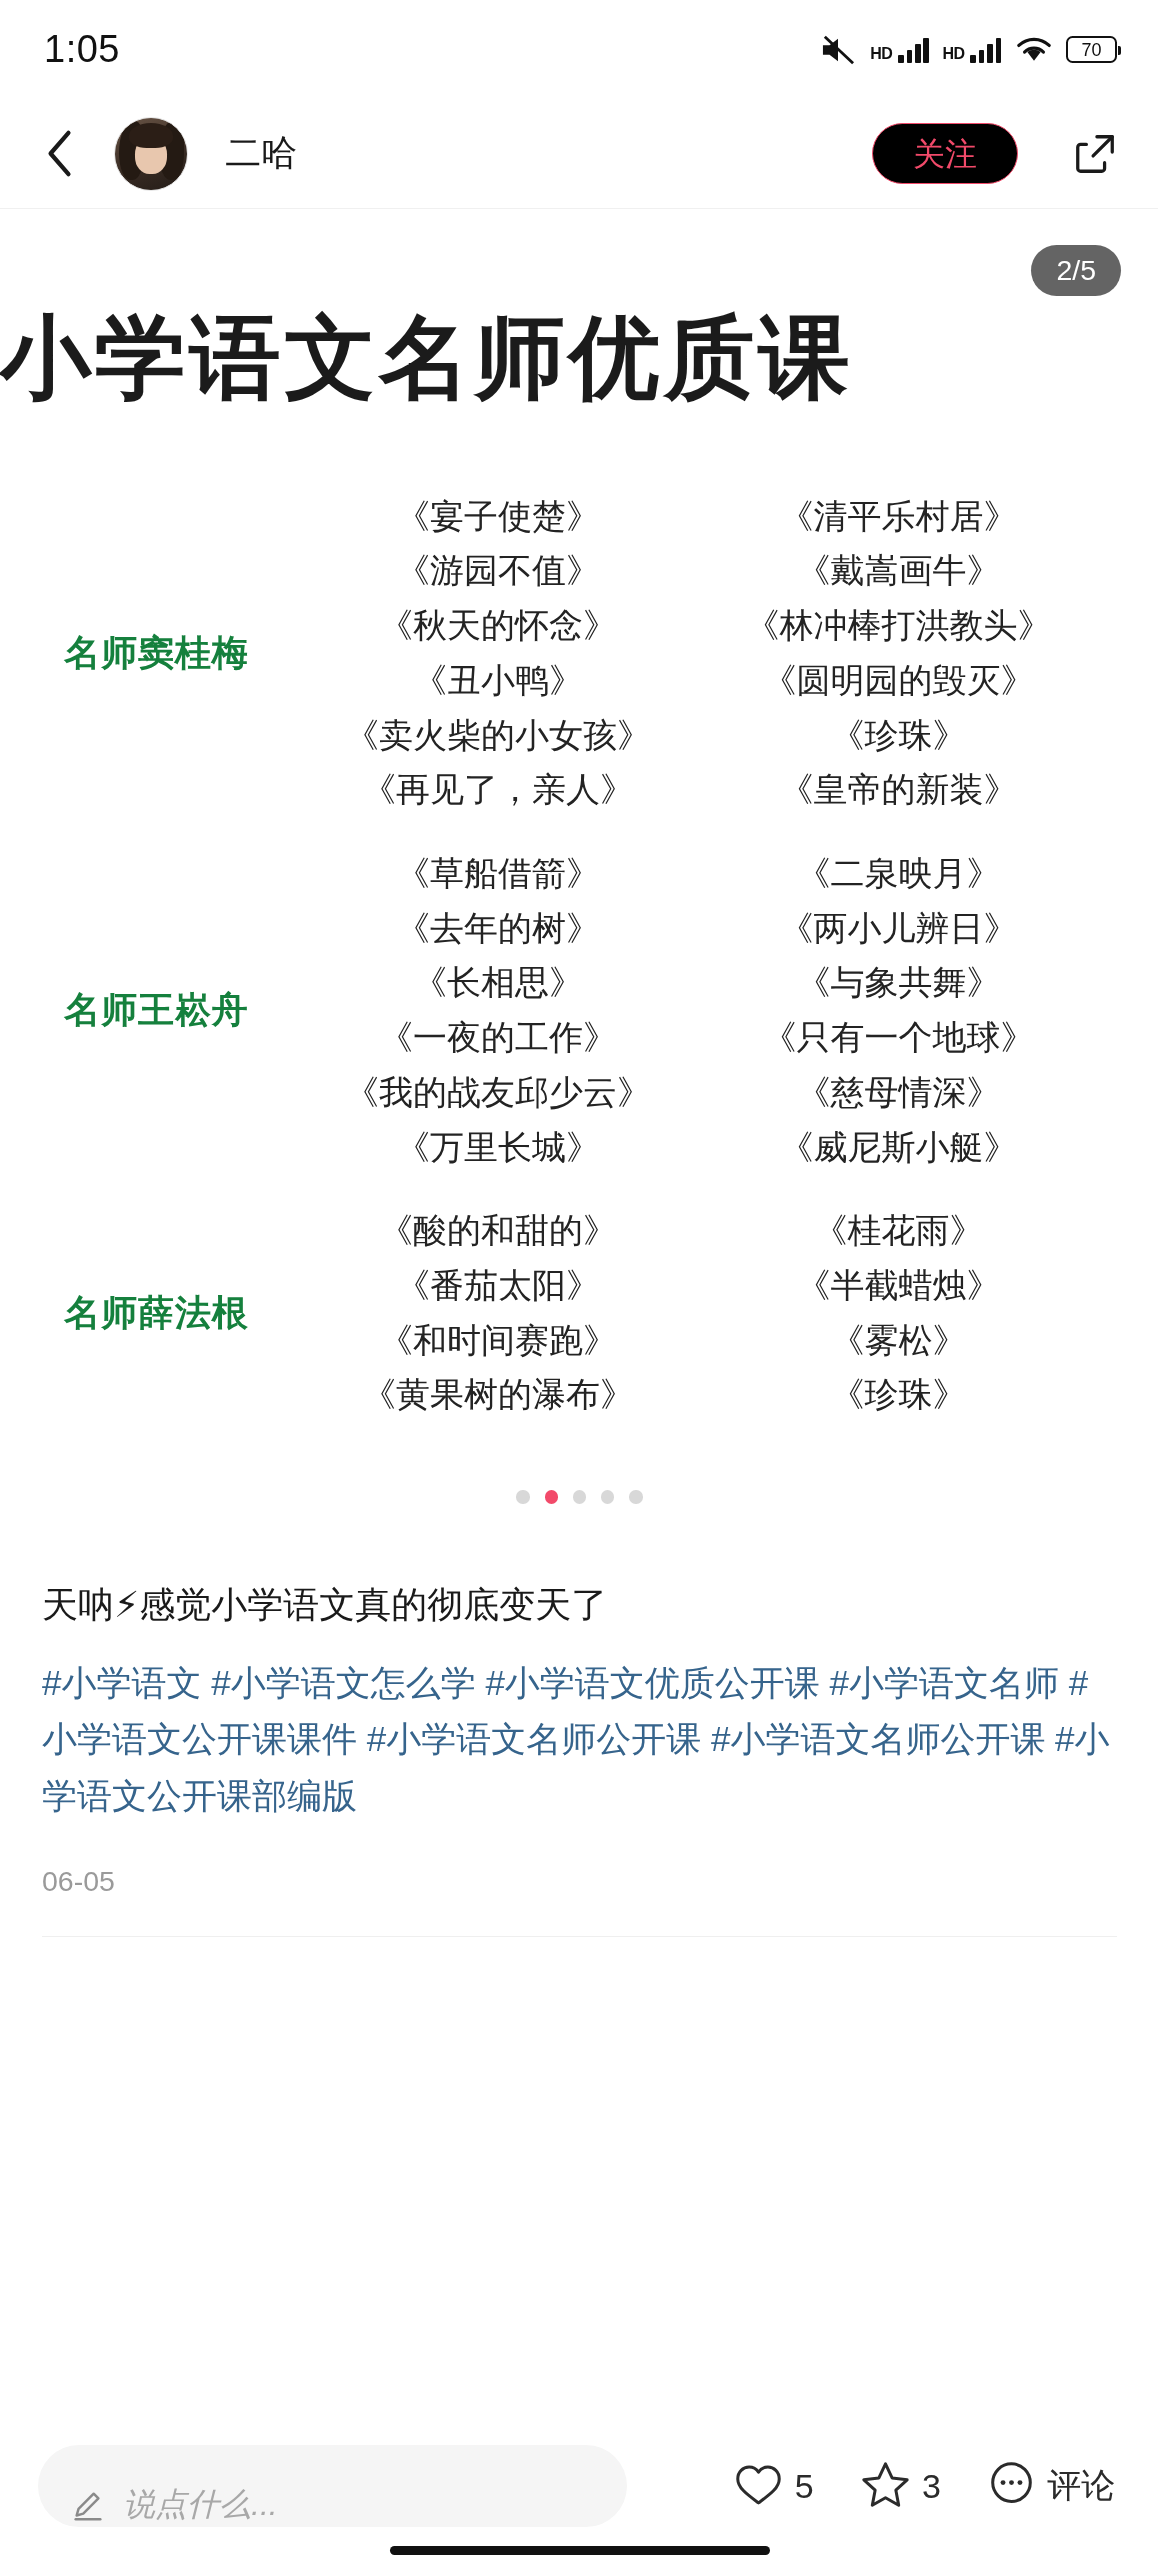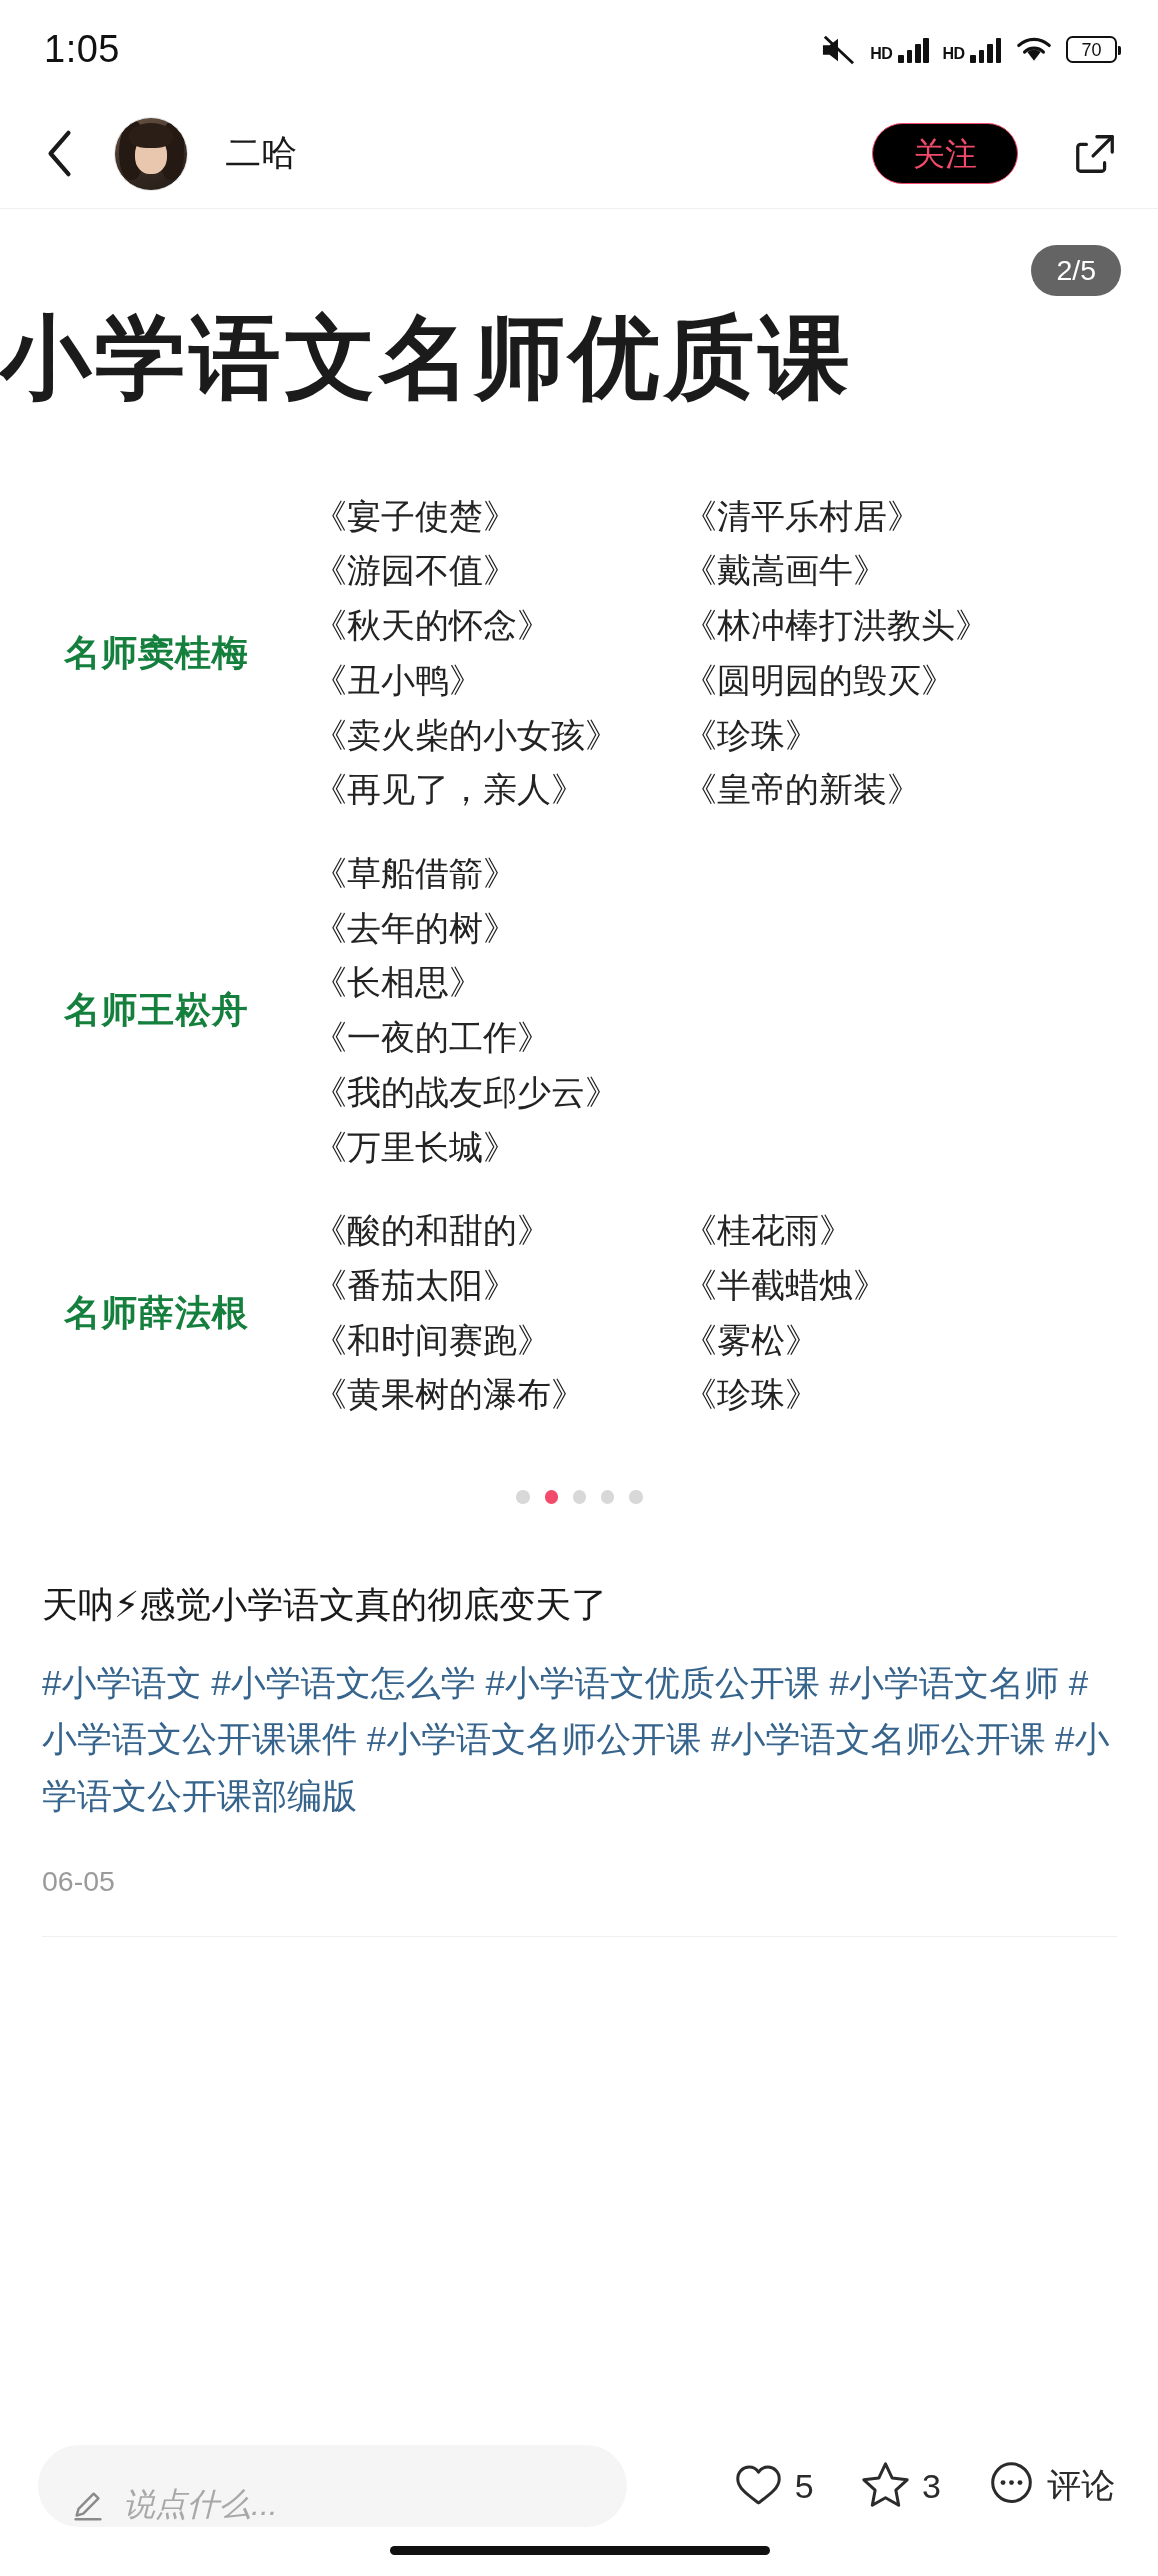--- a/index.html
+++ b/index.html
@@ -178,21 +178,22 @@
     text-align: center;
     font-family: "DejaVu Serif", "Liberation Serif", serif;
     font-size: 36px;
     font-weight: 700;
     color: #15803d;
     letter-spacing: 0.9px;
   }
   .cols {
     flex: 1 1 auto;
     display: flex;
-    gap: 0;
+    gap: 16px;
+    text-align: center;
   }
   .col {
     display: flex;
     flex-direction: column;
     gap: 13.3px;
   }
   .col.left { width: 370px; flex: 0 0 370px; }
   .col.right { width: 399px; flex: 0 0 399px; }
   .work {
     font-family: "DejaVu Serif", "Liberation Serif", serif;
@@ -392,20 +393,28 @@
       <div class="group-name">名师王崧舟</div>
       <div class="cols">
         <div class="col left">
           <div class="work">《草船借箭》</div>
           <div class="work">《去年的树》</div>
           <div class="work">《长相思》</div>
           <div class="work">《一夜的工作》</div>
           <div class="work">《我的战友邱少云》</div>
           <div class="work">《万里长城》</div>
         </div>
+        <div class="col right">
+          <div class="work">《二泉映月》</div>
+          <div class="work">《两小儿辨日》</div>
+          <div class="work">《与象共舞》</div>
+          <div class="work">《只有一个地球》</div>
+          <div class="work">《慈母情深》</div>
+          <div class="work">《威尼斯小艇》</div>
+        </div>
       </div>
     </div>
 
     <div class="group">
       <div class="group-name">名师薛法根</div>
       <div class="cols">
         <div class="col left">
           <div class="work">《酸的和甜的》</div>
           <div class="work">《番茄太阳》</div>
           <div class="work">《和时间赛跑》</div>

